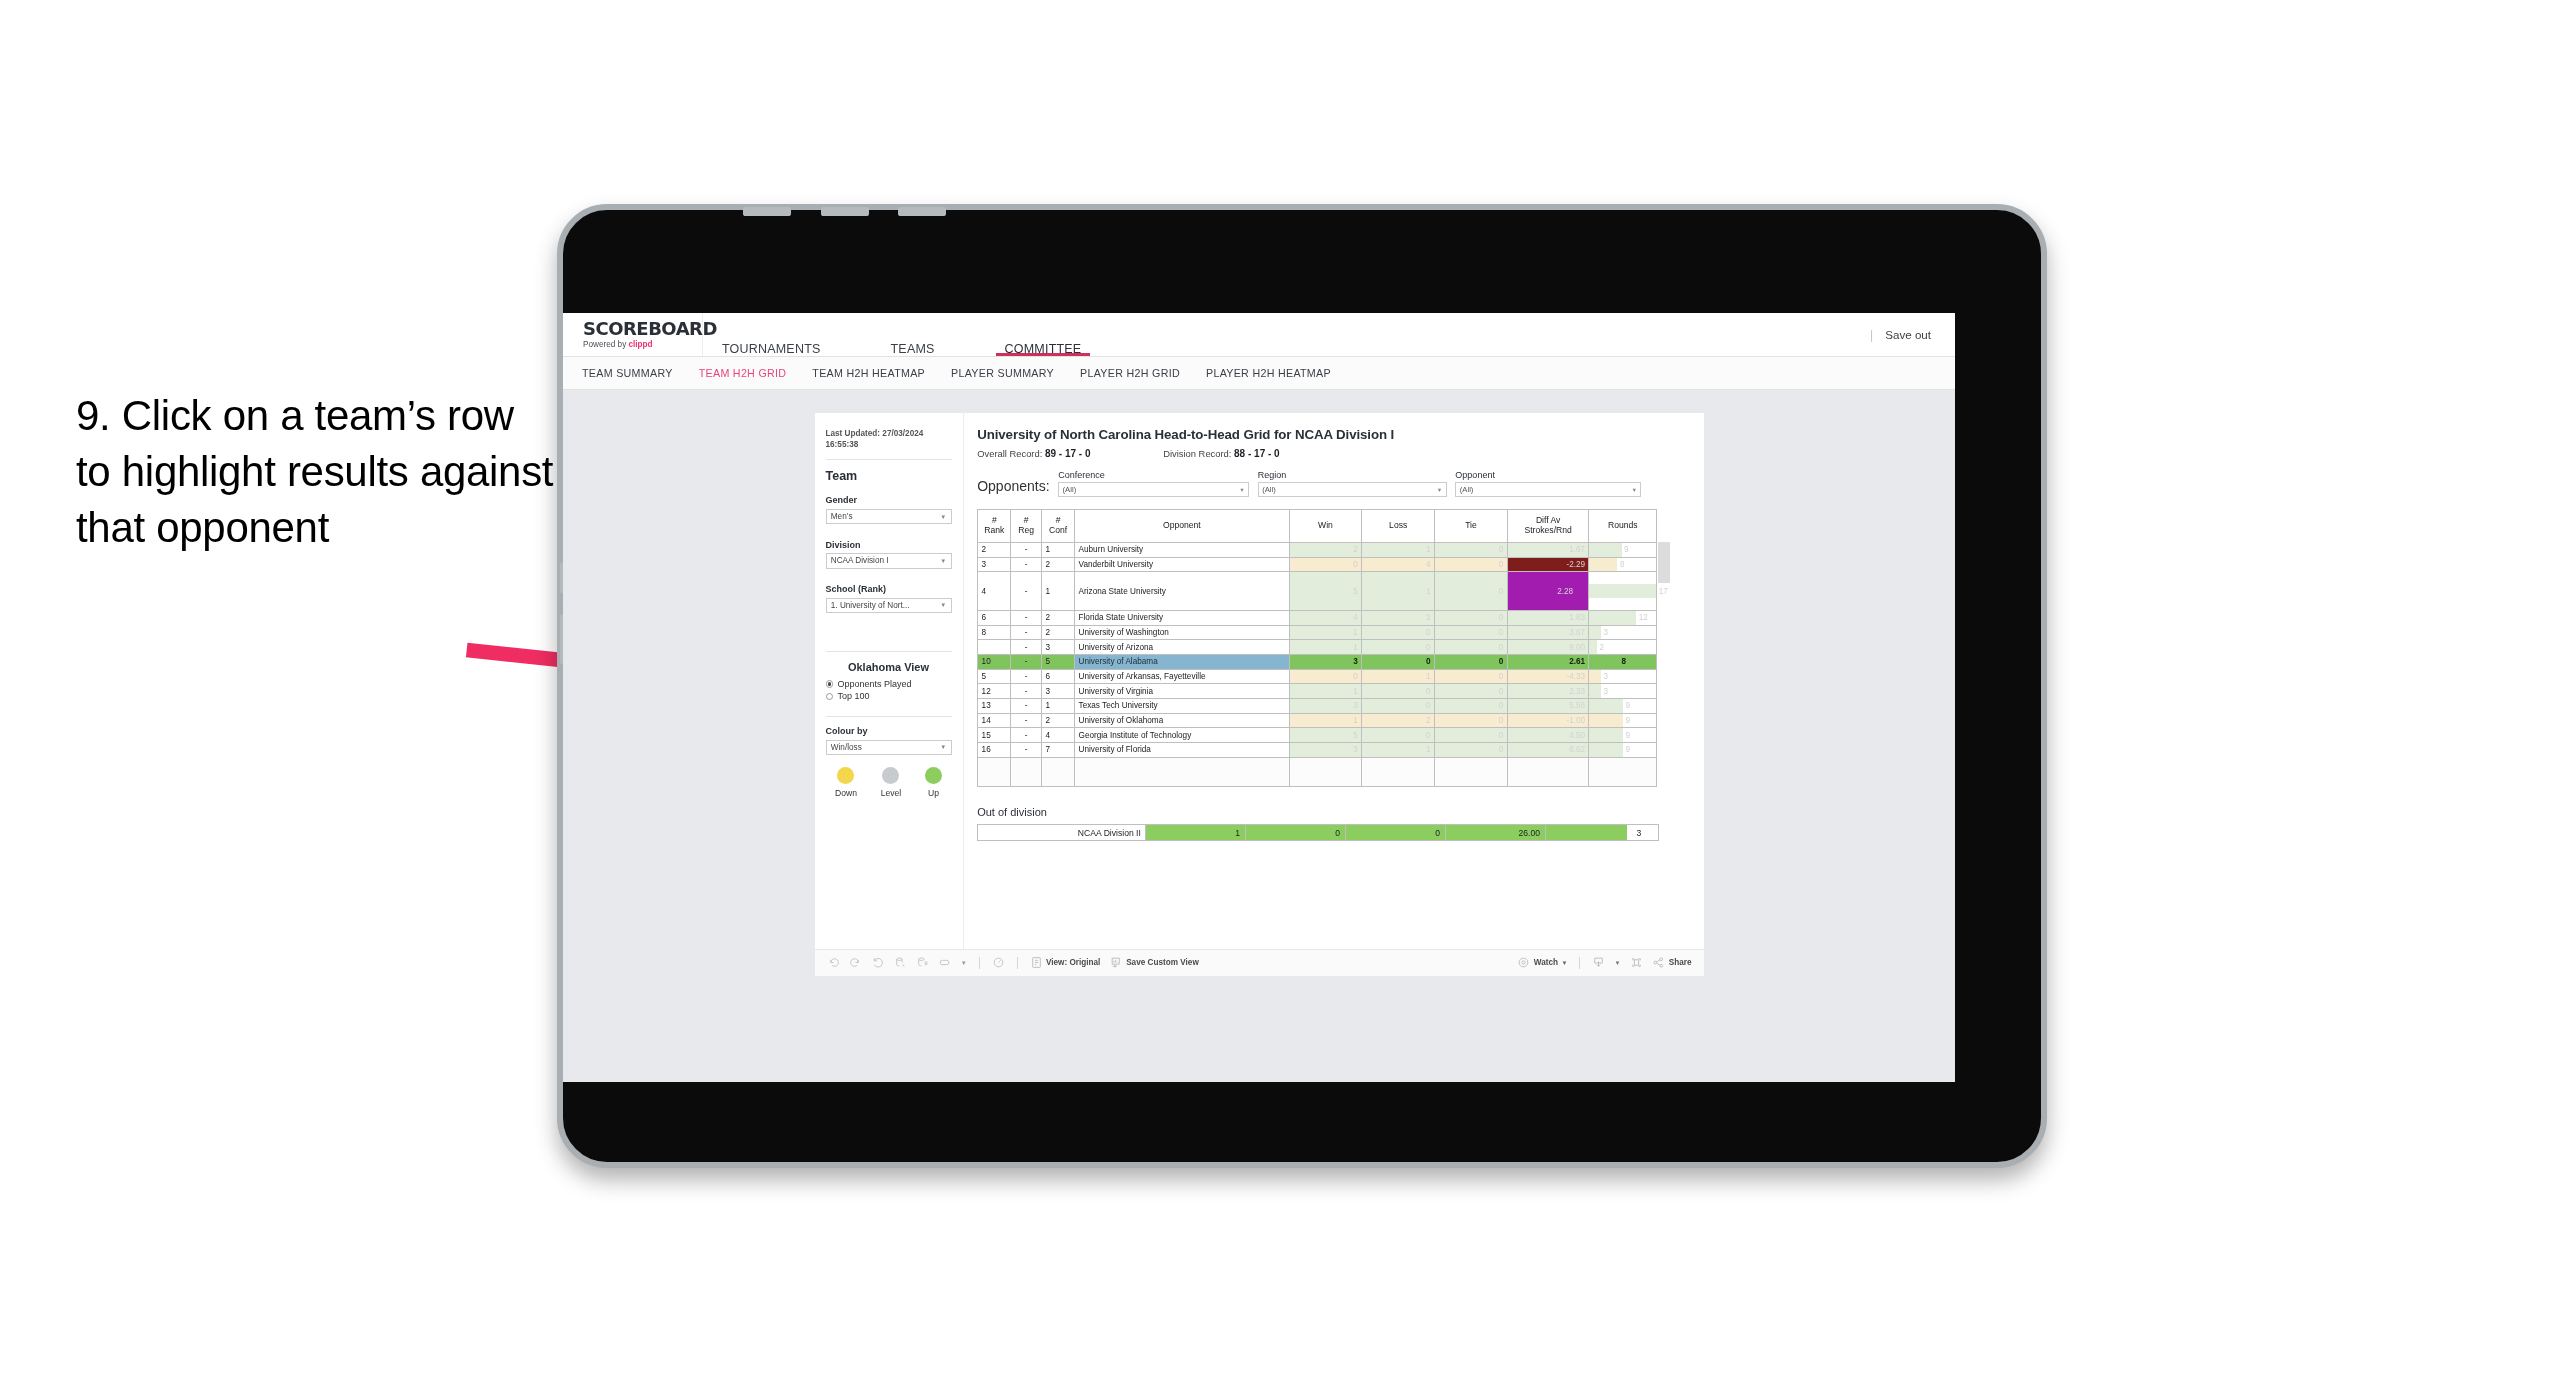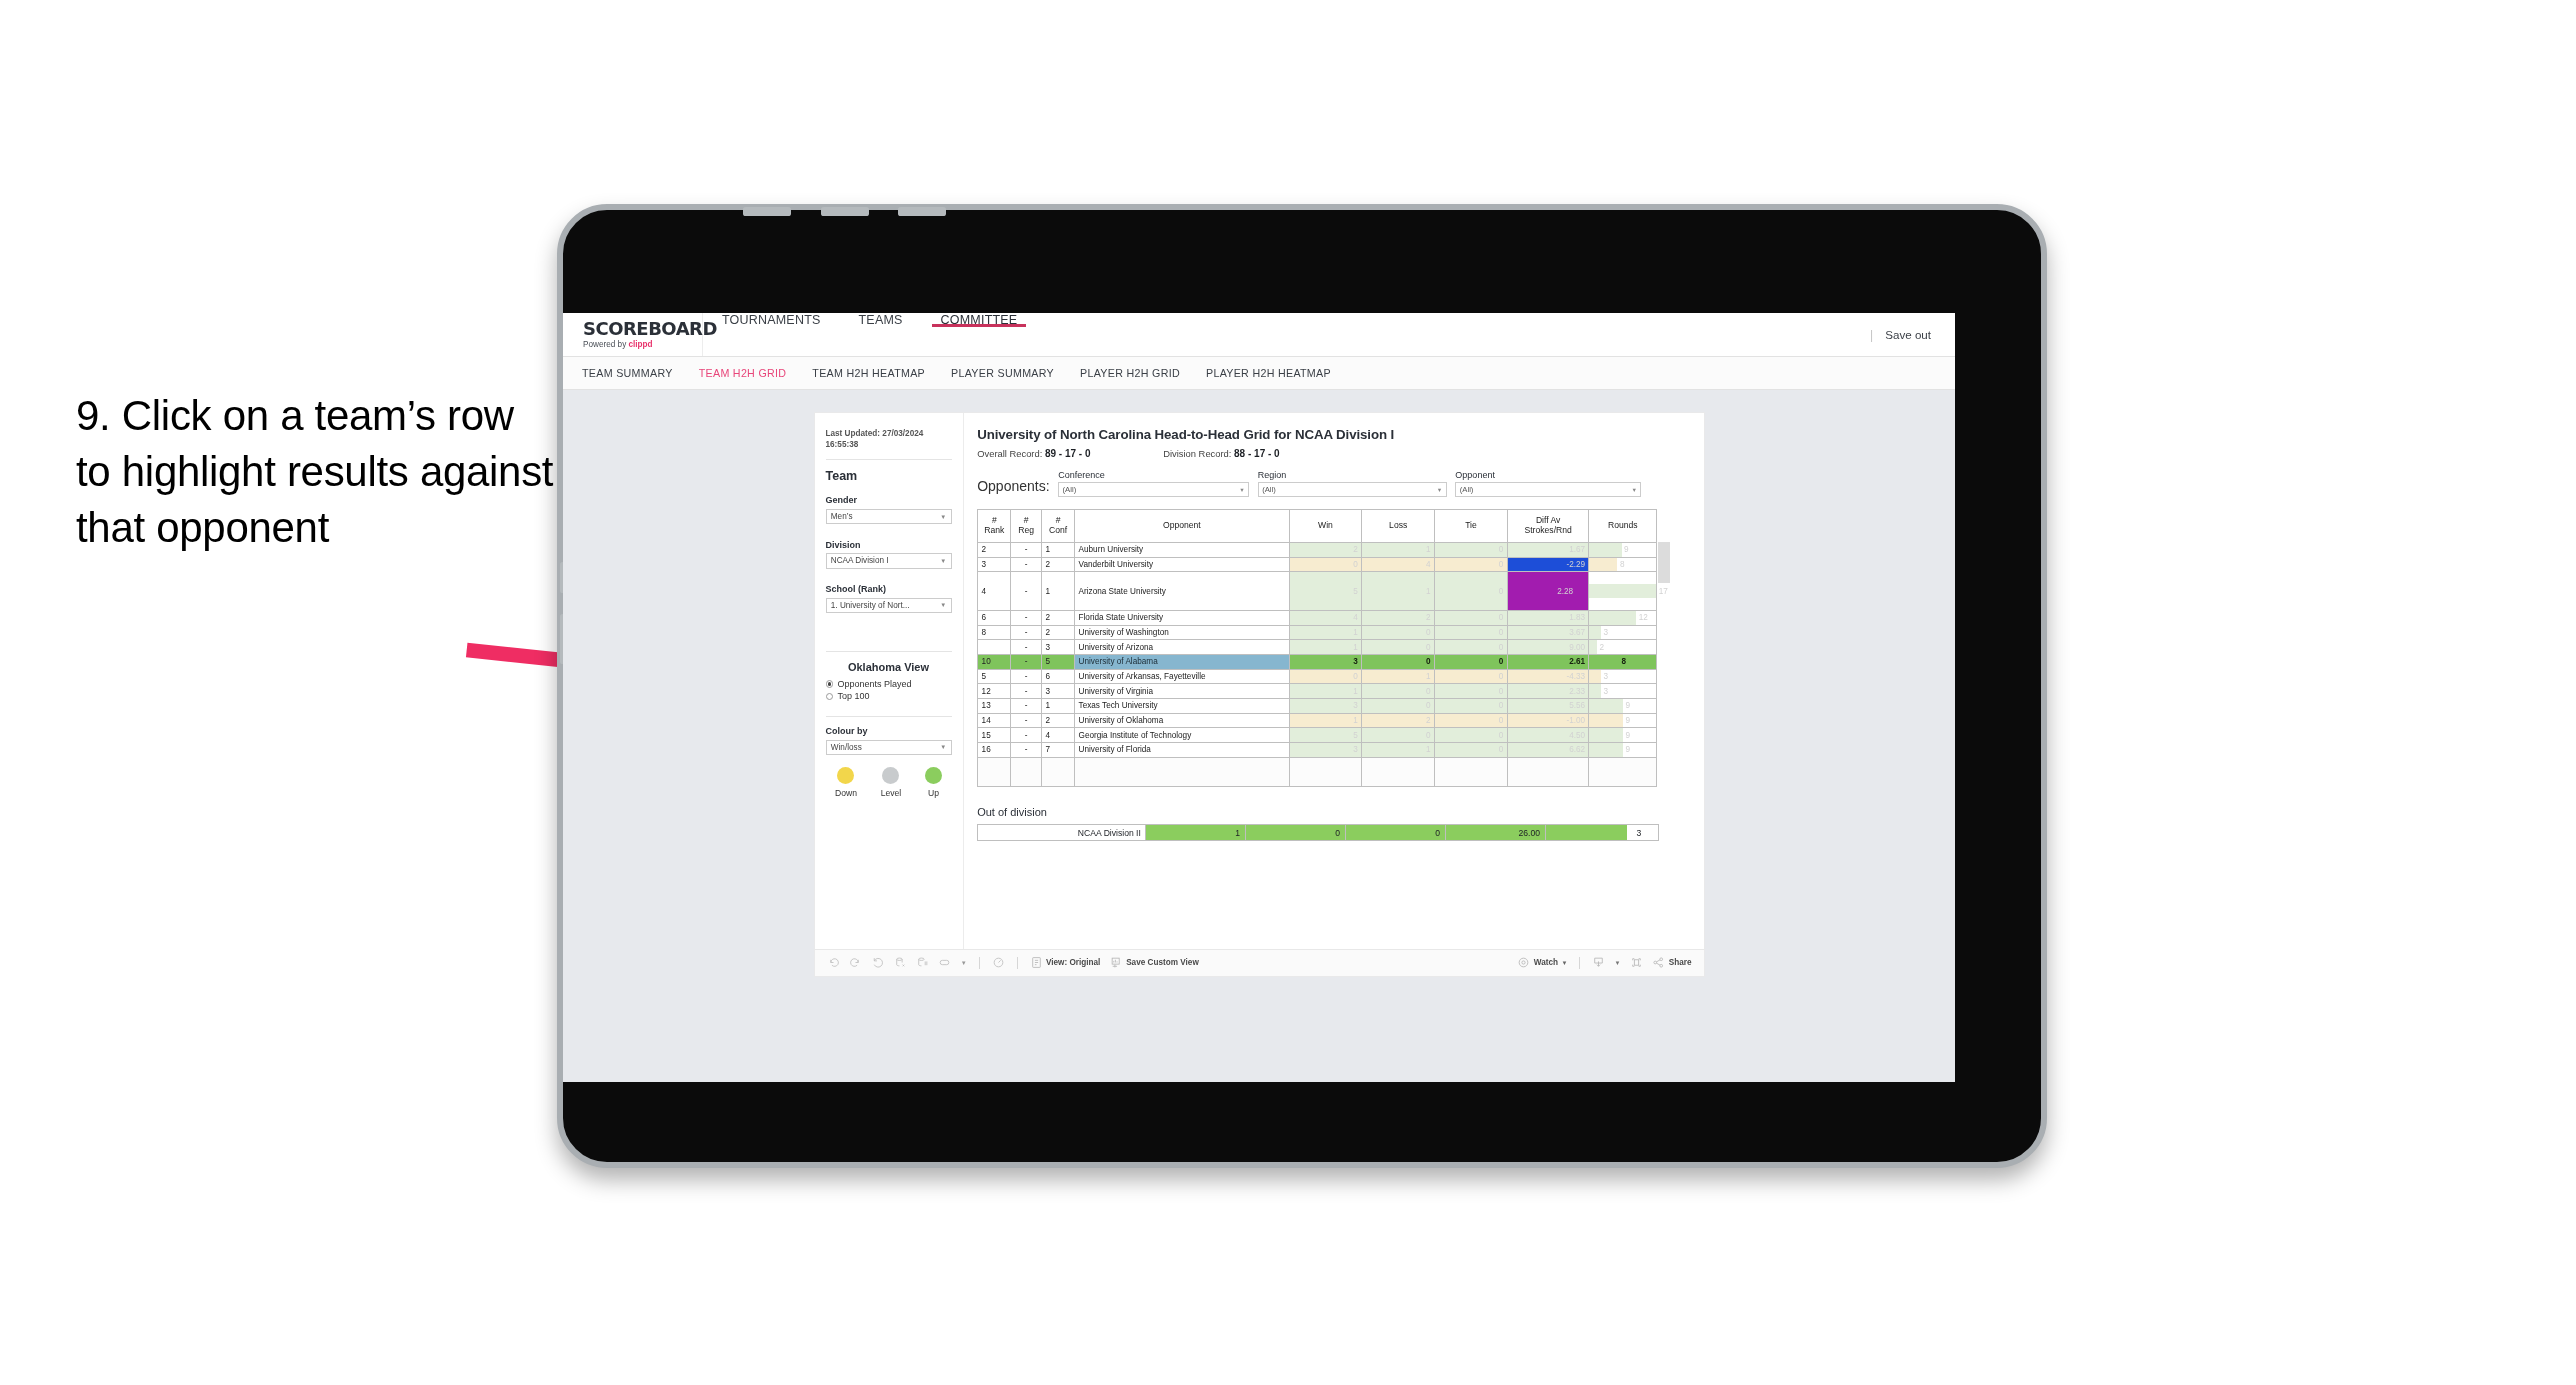--- a/index.html
+++ b/index.html
@@ -66,21 +66,21 @@
     width:140px; display:flex; flex-direction:column; justify-content:center;
     padding-left:20px; border-right:0.9px solid #ededed;
   }
   .brand-title {
     font-family:"DejaVu Sans", sans-serif;
     font-size:18px; font-weight:bold; letter-spacing:-0.5px;
     color:#2b3038; line-height:1;
   }
   .brand-sub { font-size:8.2px; color:#4a4f57; margin-top:2.6px; }
   .brand-sub b { color:#e8316a; font-weight:bold; }
-  .nav { display:flex; align-items:flex-start; }
+  .nav { display:flex; align-items:flex-end;gap:32px; }
   .nav-item {
     display:flex; align-items:center; padding:0 19px;
     font-size:12.5px; color:#3a3f46; letter-spacing:0.2px;
     position:relative; cursor:pointer;
   }
   .nav-item.active { color:#2b3038; }
   .nav-item.active::after {
     content:""; position:absolute; left:10.3px; right:10.3px; bottom:0; height:2.6px; background:#c8325c;
   }
   .topbar-right { margin-left:auto; display:flex; align-items:center; padding-right:24px; gap:12px; }
@@ -424,21 +424,21 @@
                         <td class="c-num" style="padding: 0px; background: rgb(247, 236, 208);">
                           <div class="cellwrap">
                             <div class="val faded">4</div>
                           </div>
                         </td>
                         <td class="c-num" style="padding: 0px; background: rgb(247, 236, 208);">
                           <div class="cellwrap">
                             <div class="val faded">0</div>
                           </div>
                         </td>
-                        <td class="c-diff" style="padding: 0px; background: #1d4ed8;">
+                        <td class="c-diff" style="padding: 0px; background: #7f1d1d;">
                           <div class="cellwrap">
                             <div class="val faded">-2.29</div>
                           </div>
                         </td>
                         <td class="c-rnd" style="padding: 0px;">
                           <div class="cellwrap">
                             <div class="bar" style="width: 42%; background: rgb(247, 236, 208);"></div>
                             <div class="val faded" style="text-align: left; padding-left: calc(42% + 2.6px);">8</div>
                           </div>
                         </td>

